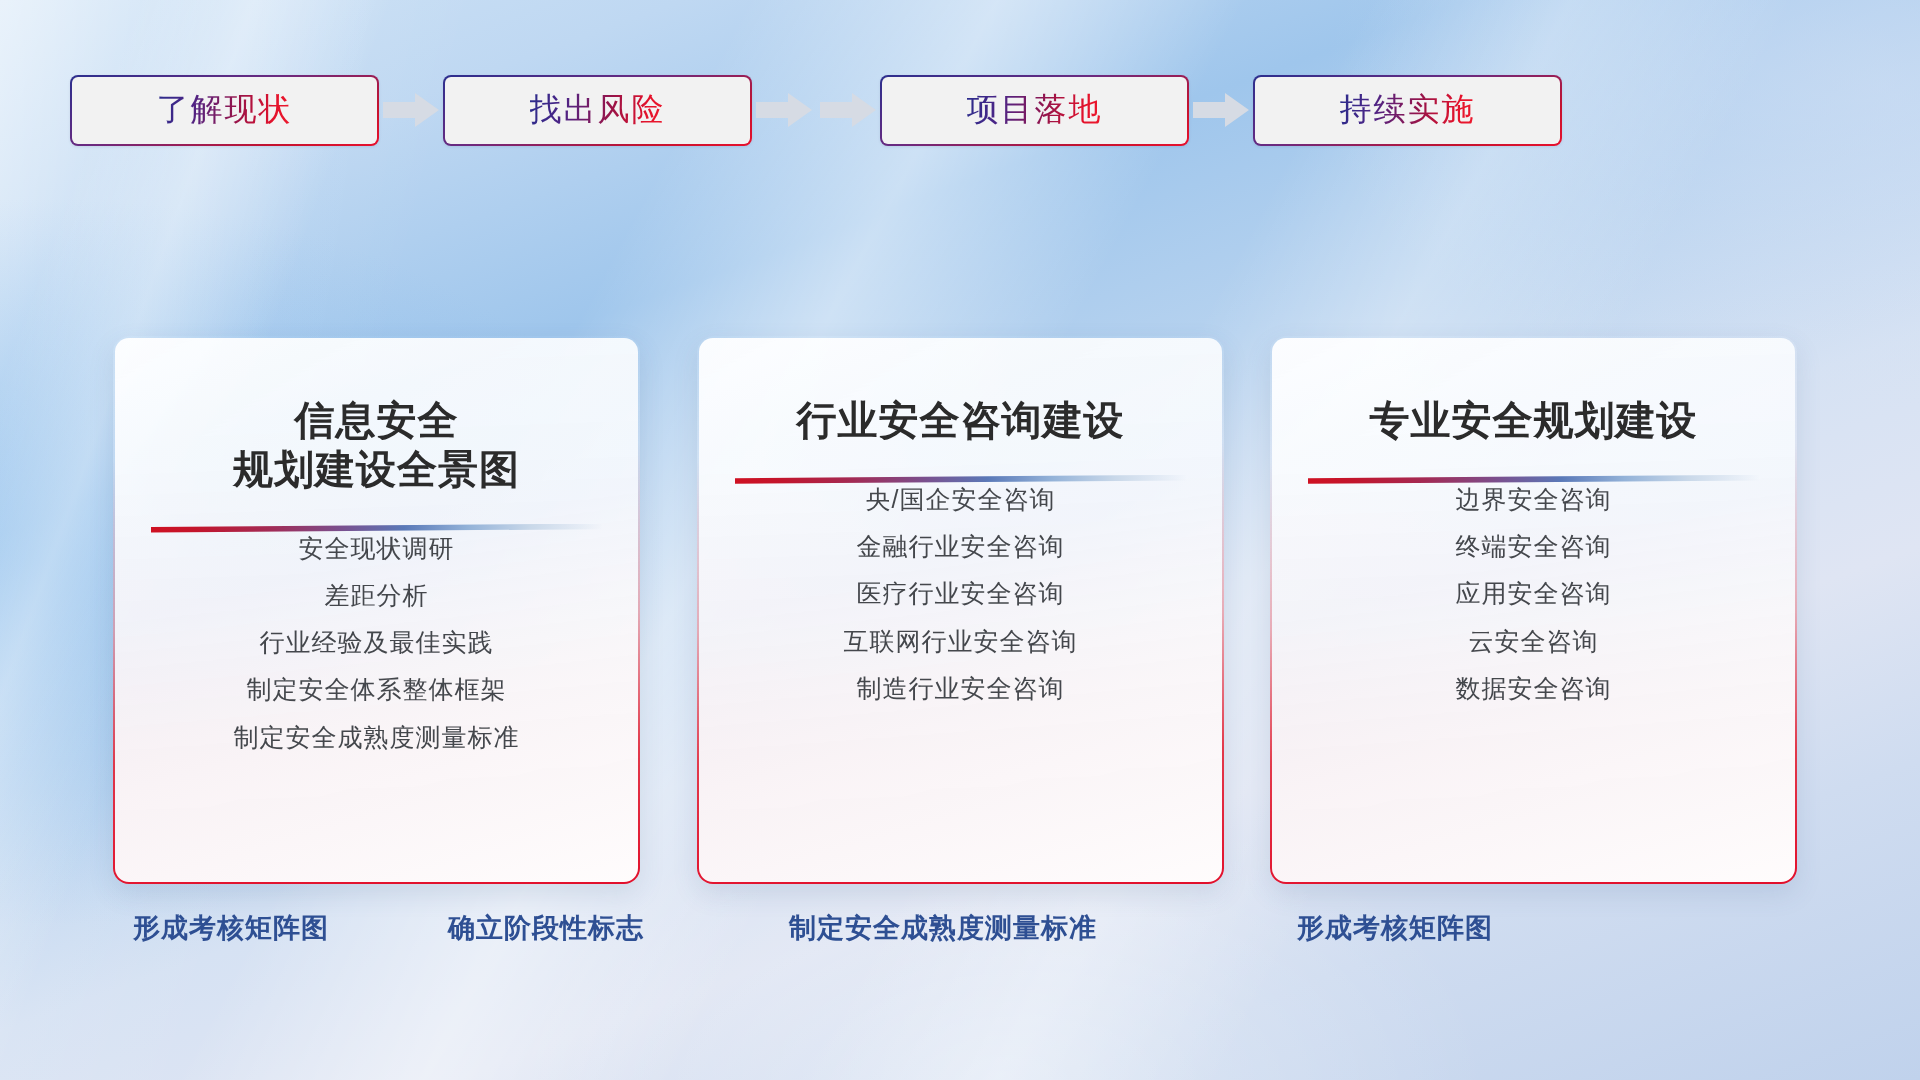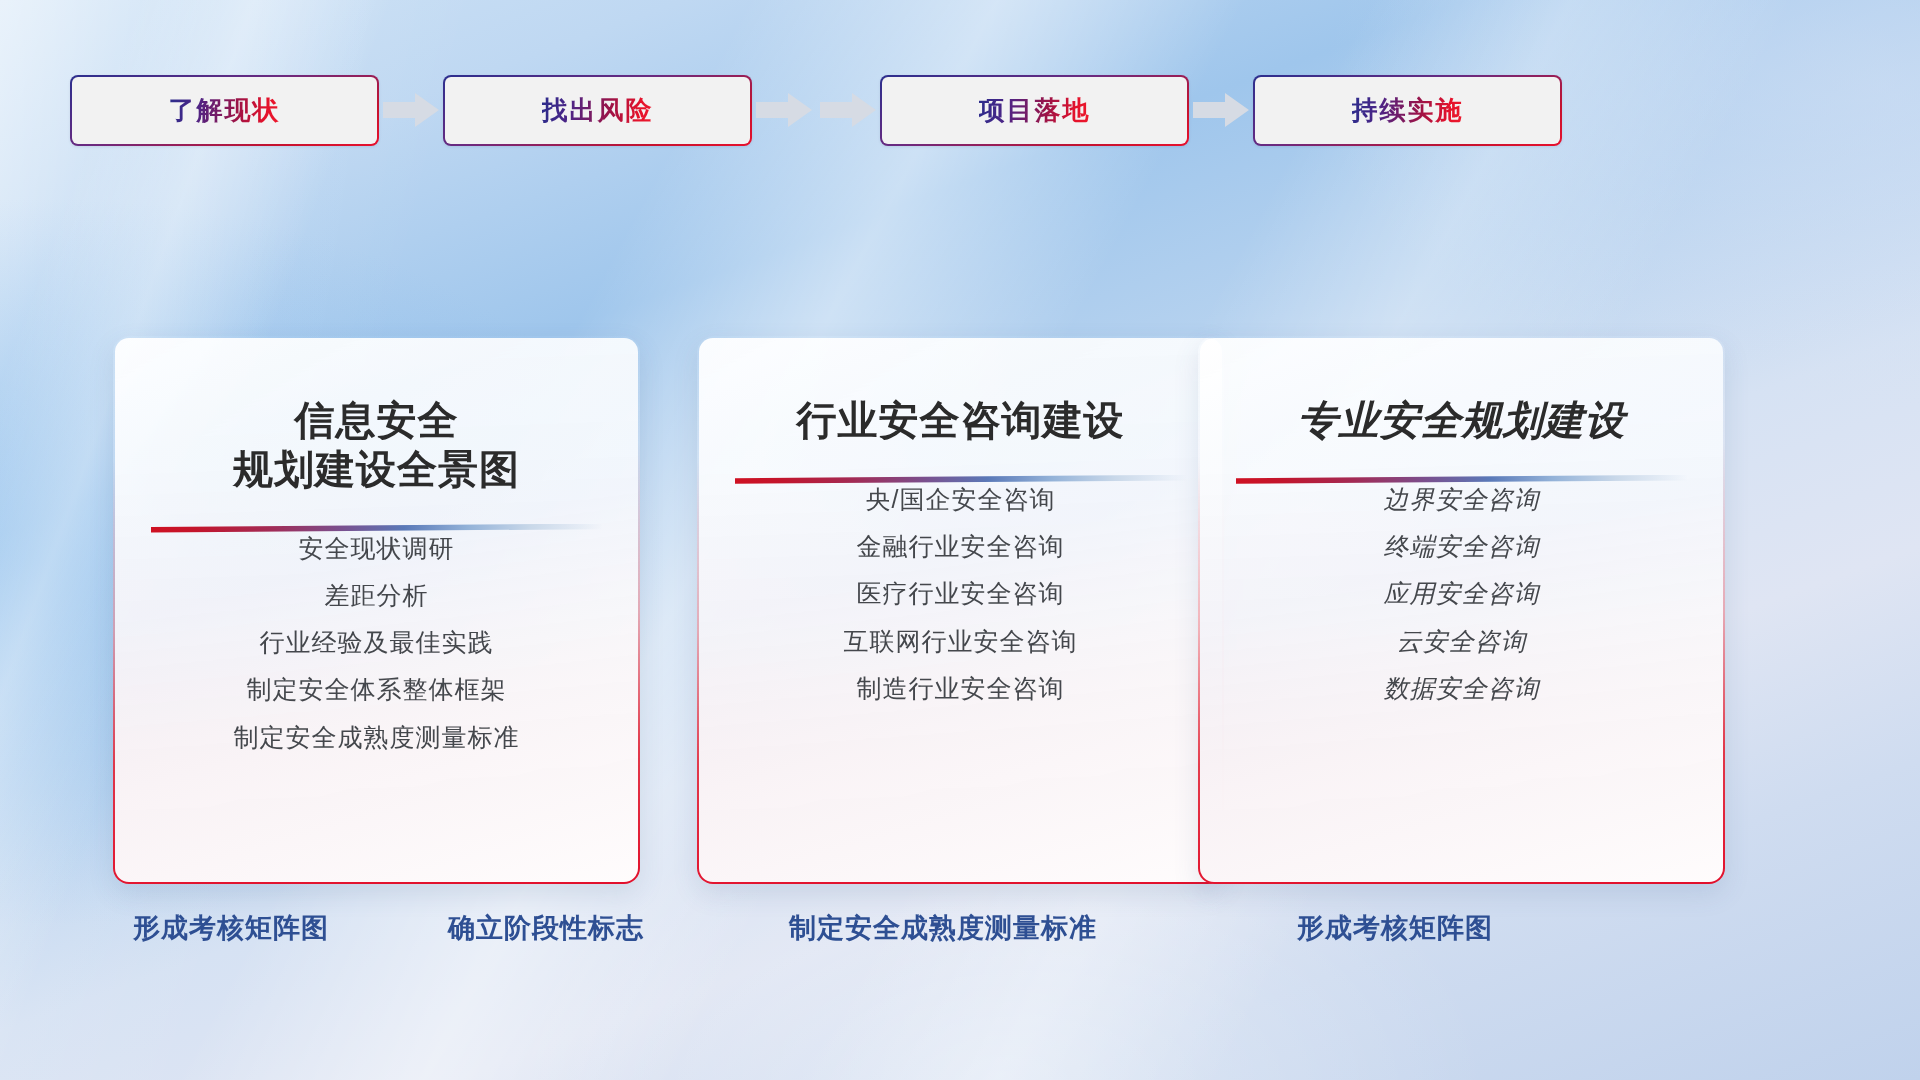--- a/index.html
+++ b/index.html
@@ -74,22 +74,22 @@
                       linear-gradient(160deg, #2c2f8e 0%, #6a2a80 42%, #c4122f 78%, #e8112d 100%);
     background-origin: border-box;
     background-clip: content-box, border-box;
     border: 0;
     display: flex;
     align-items: center;
     justify-content: center;
     box-shadow: 0 1px 3px rgba(40,60,110,0.10);
   }
   .step-label {
-    font-size: 26px;
-    font-weight: 700;
+    font-size: 32px;
+    font-weight: 400;
     letter-spacing: 2px;
     background-image: linear-gradient(98deg, #2b2d8c 0%, #4d2486 26%, #9b1347 60%, #e4122b 85%, #ee1b2e 100%);
     -webkit-background-clip: text;
     background-clip: text;
     color: transparent;
     -webkit-text-fill-color: transparent;
     white-space: nowrap;
   }
   .step-arrow {
     flex: 0 0 auto;
@@ -176,21 +176,21 @@
     width: 100%;
     height: 100%;
     border-radius: 14px;
     display: flex;
     flex-direction: column;
     align-items: center;
     padding: 0 26px;
   }
   .card-1 { left: 113px; }
   .card-2 { left: 697px; }
-  .card-3 { left: 1198px; font-style: italic; }
+  .card-3 { left: 1270px; }
 
   .card-title {
     margin-top: 58px;
     font-size: 40px;
     font-weight: 700;
     color: #2b2b2b;
     line-height: 1.22;
     text-align: center;
     letter-spacing: 1px;
     white-space: pre-line;

